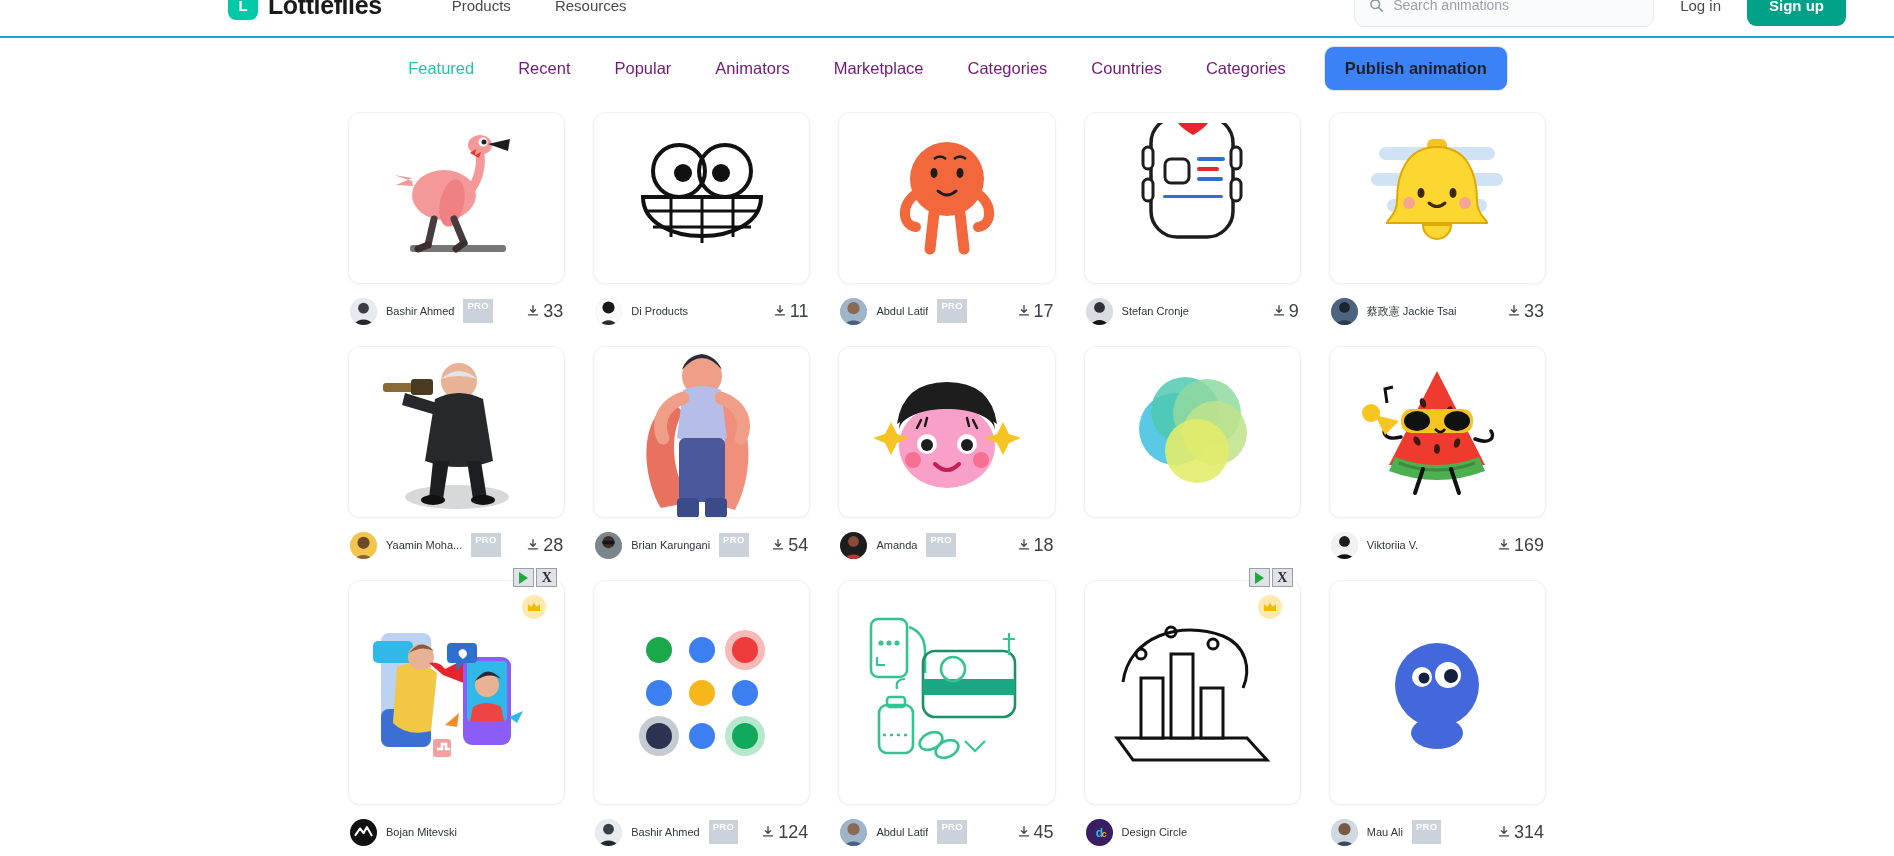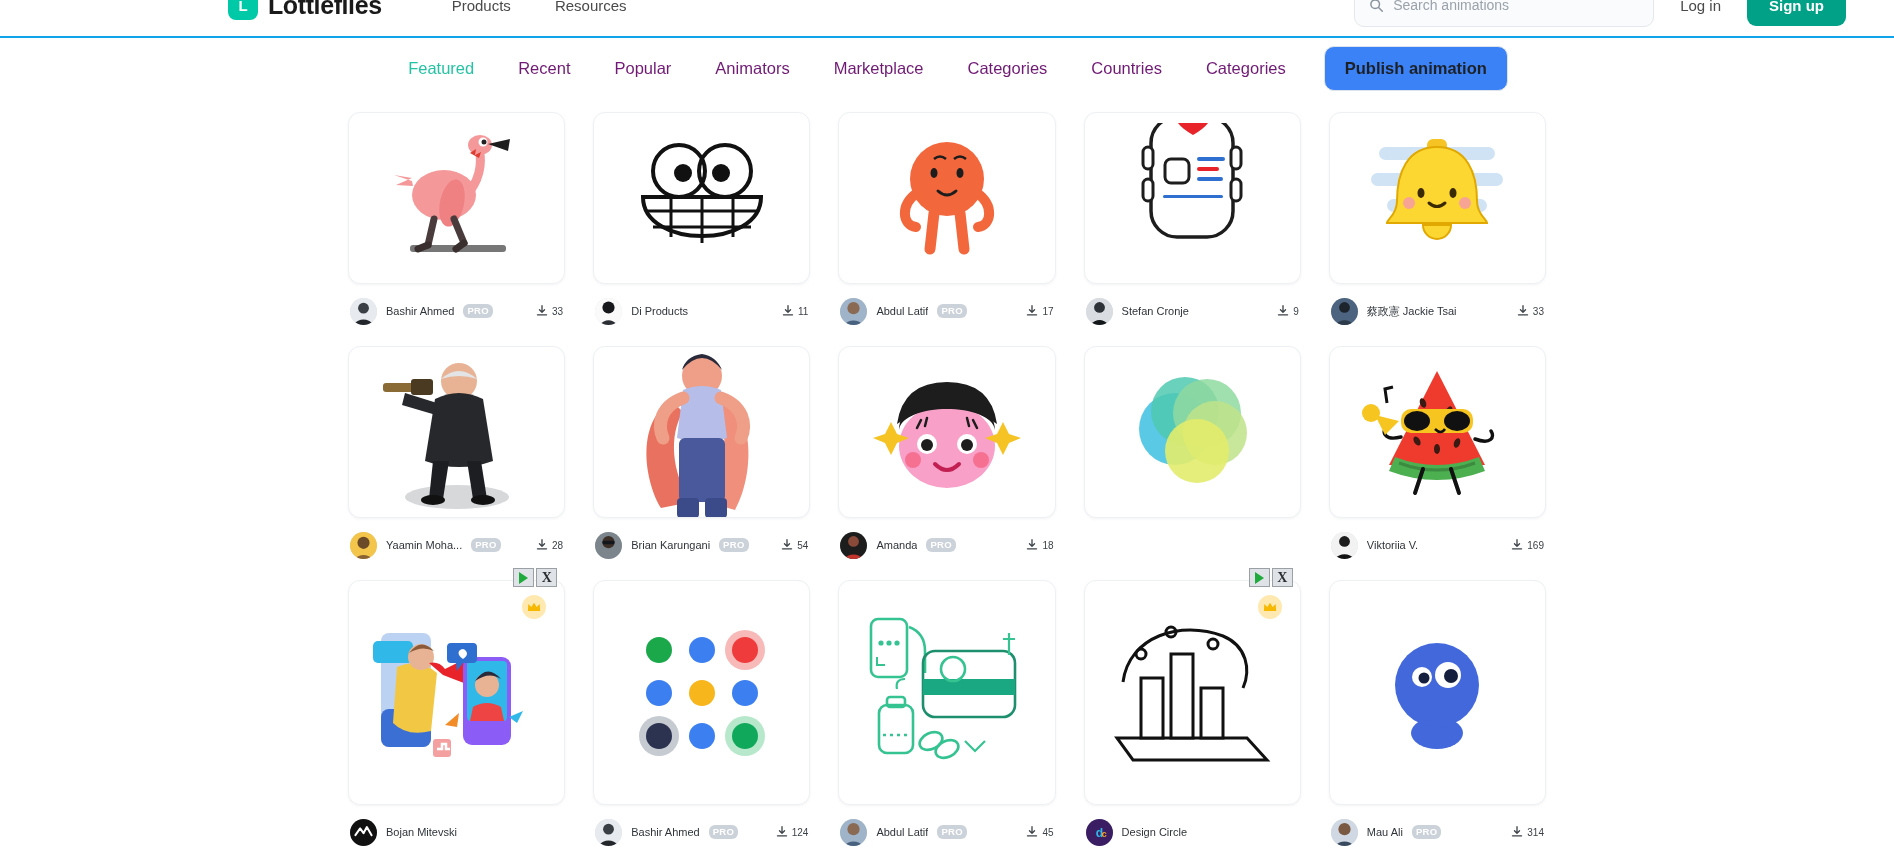--- a/index.html
+++ b/index.html
@@ -183,31 +183,31 @@
     overflow: hidden;
     text-overflow: ellipsis;
     max-width: 128px;
   }
   .pro-badge {
     background: #ccd2da;
     color: #fff;
     font-size: 9.5px;
     font-weight: 700;
     letter-spacing: 0.3px;
-    border-radius: 6px;
-    padding: 2px 4px 1px 4px;
+    border-radius: 0;
+    padding: 2px 4px 11px 4px;
     line-height: 1.1;
     flex: 0 0 auto;
   }
   .dl {
     margin-left: auto;
     display: flex;
     align-items: center;
     gap: 3px;
-    font-size: 10px;
+    font-size: 18px;
     color: #3c4248;
     flex: 0 0 auto;
   }
   .dl svg { display:block; }
 
   
   .plugin-badges {
     position: absolute;
     top: -12px;
     right: 8px;

